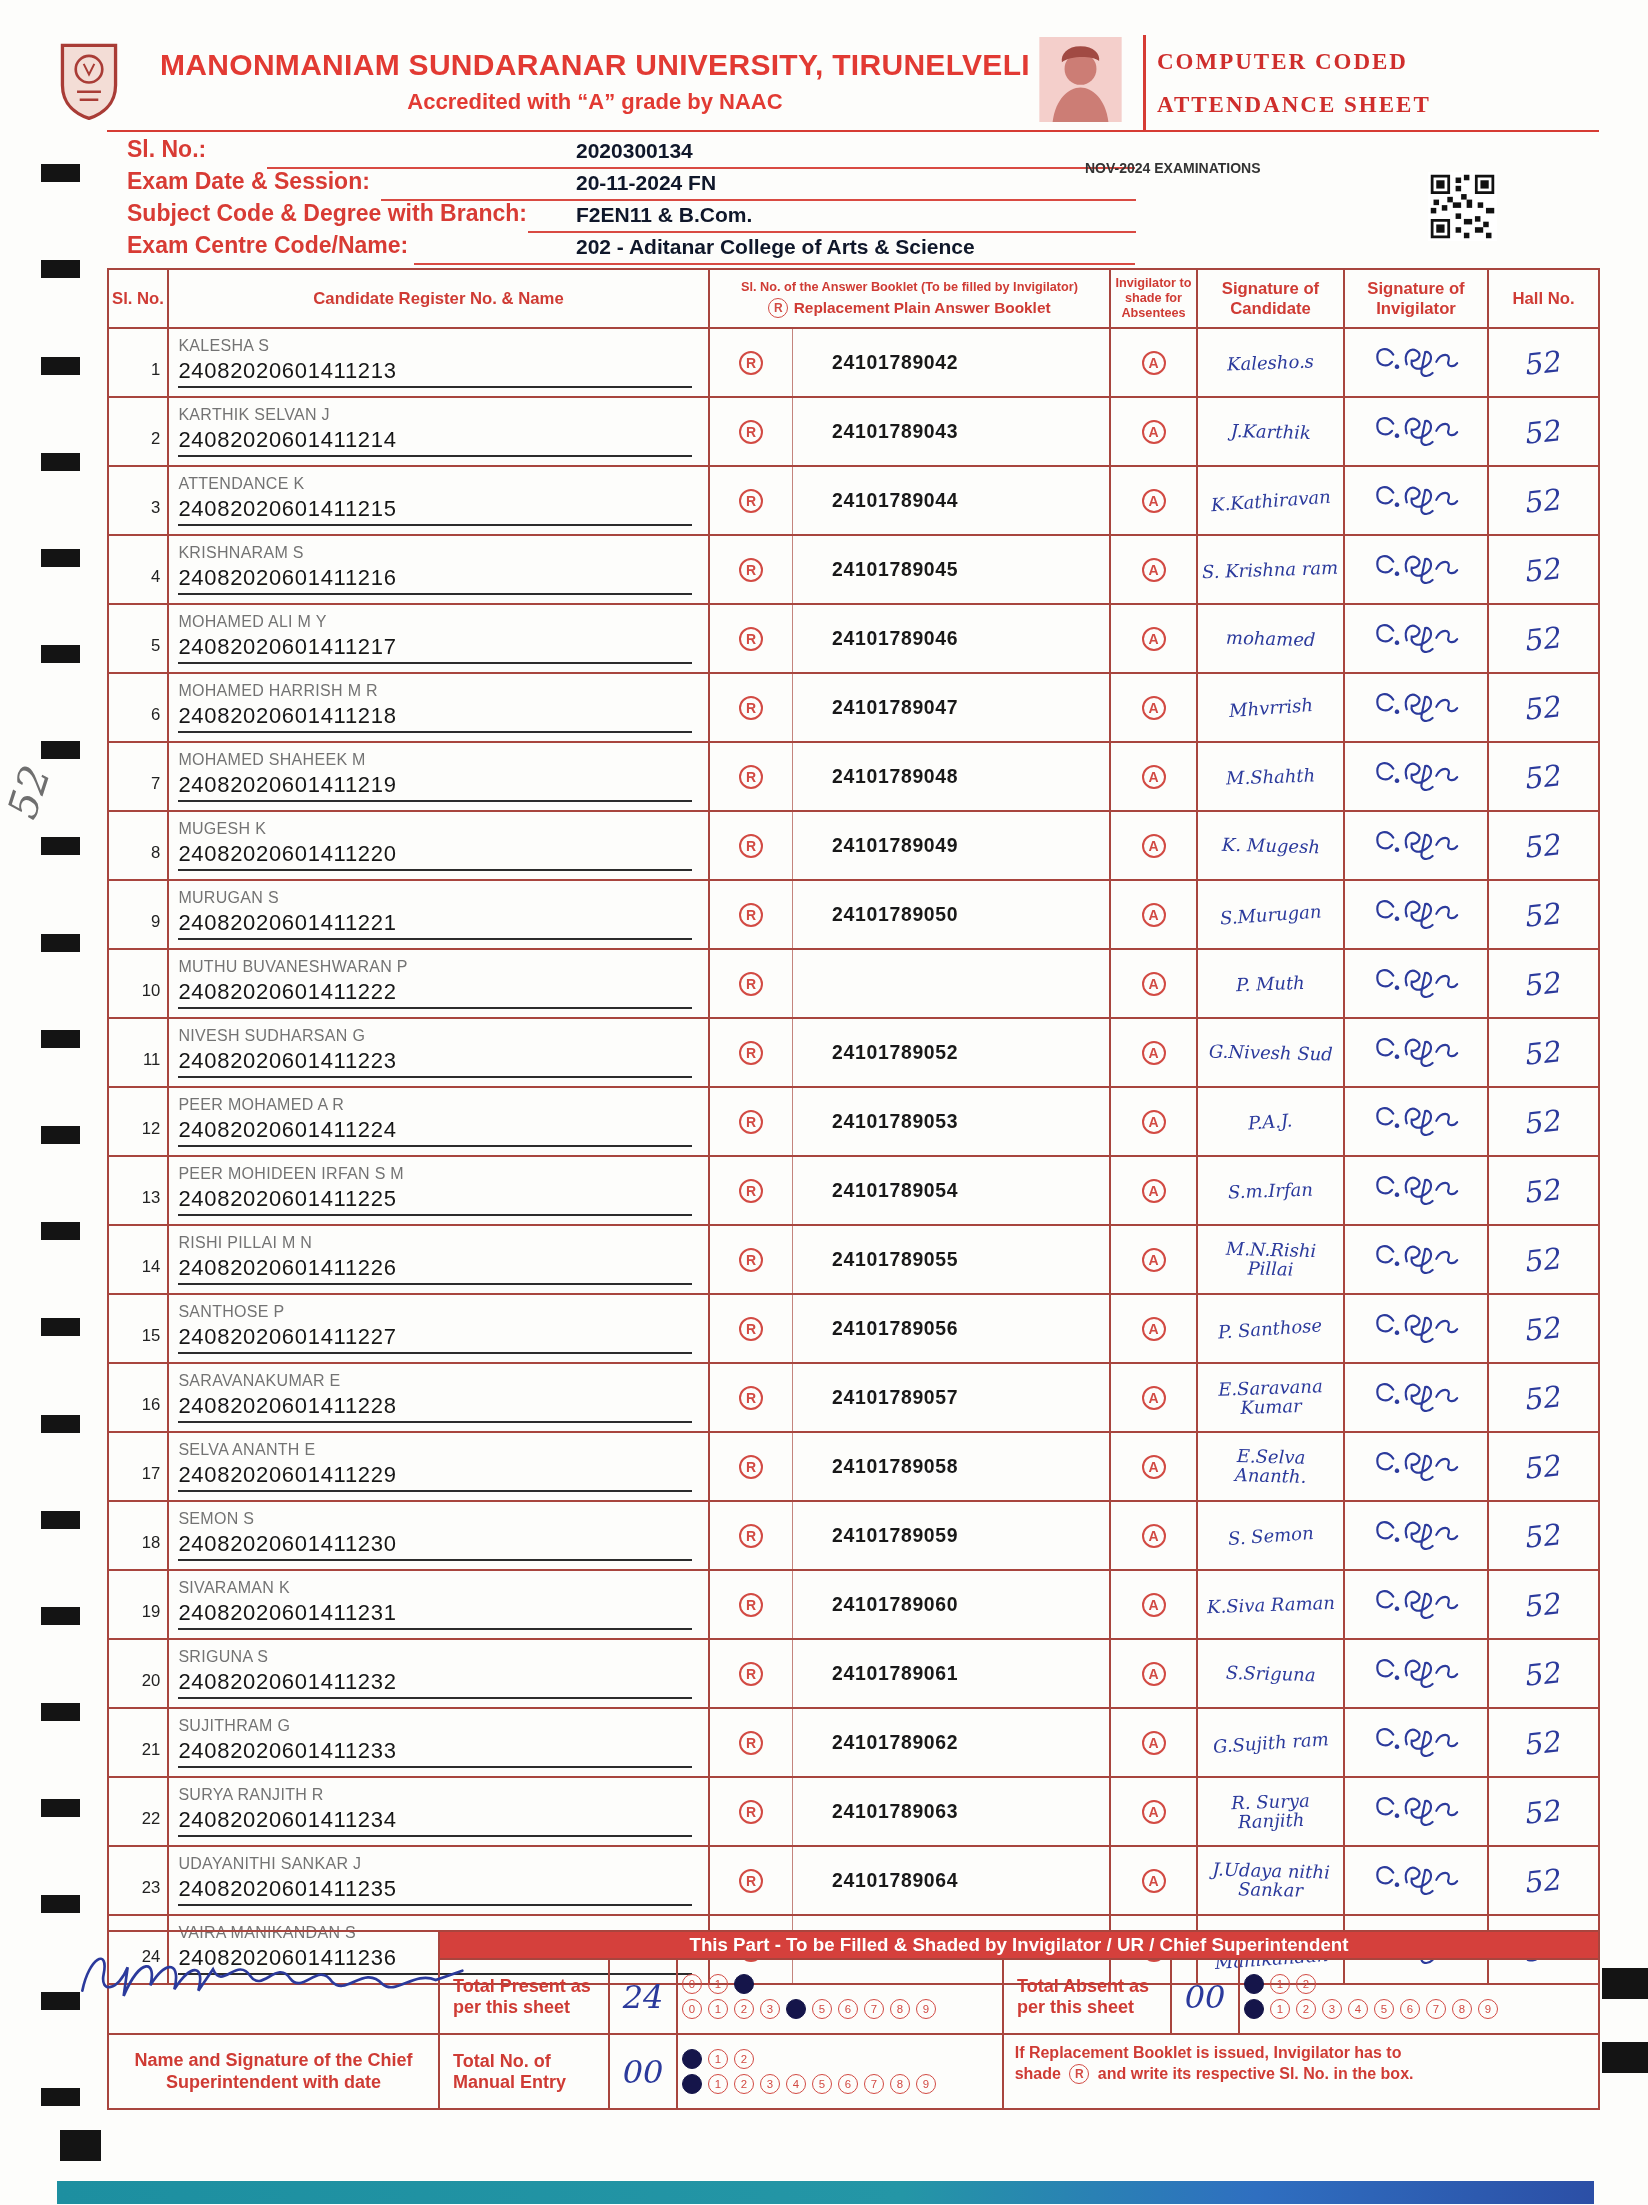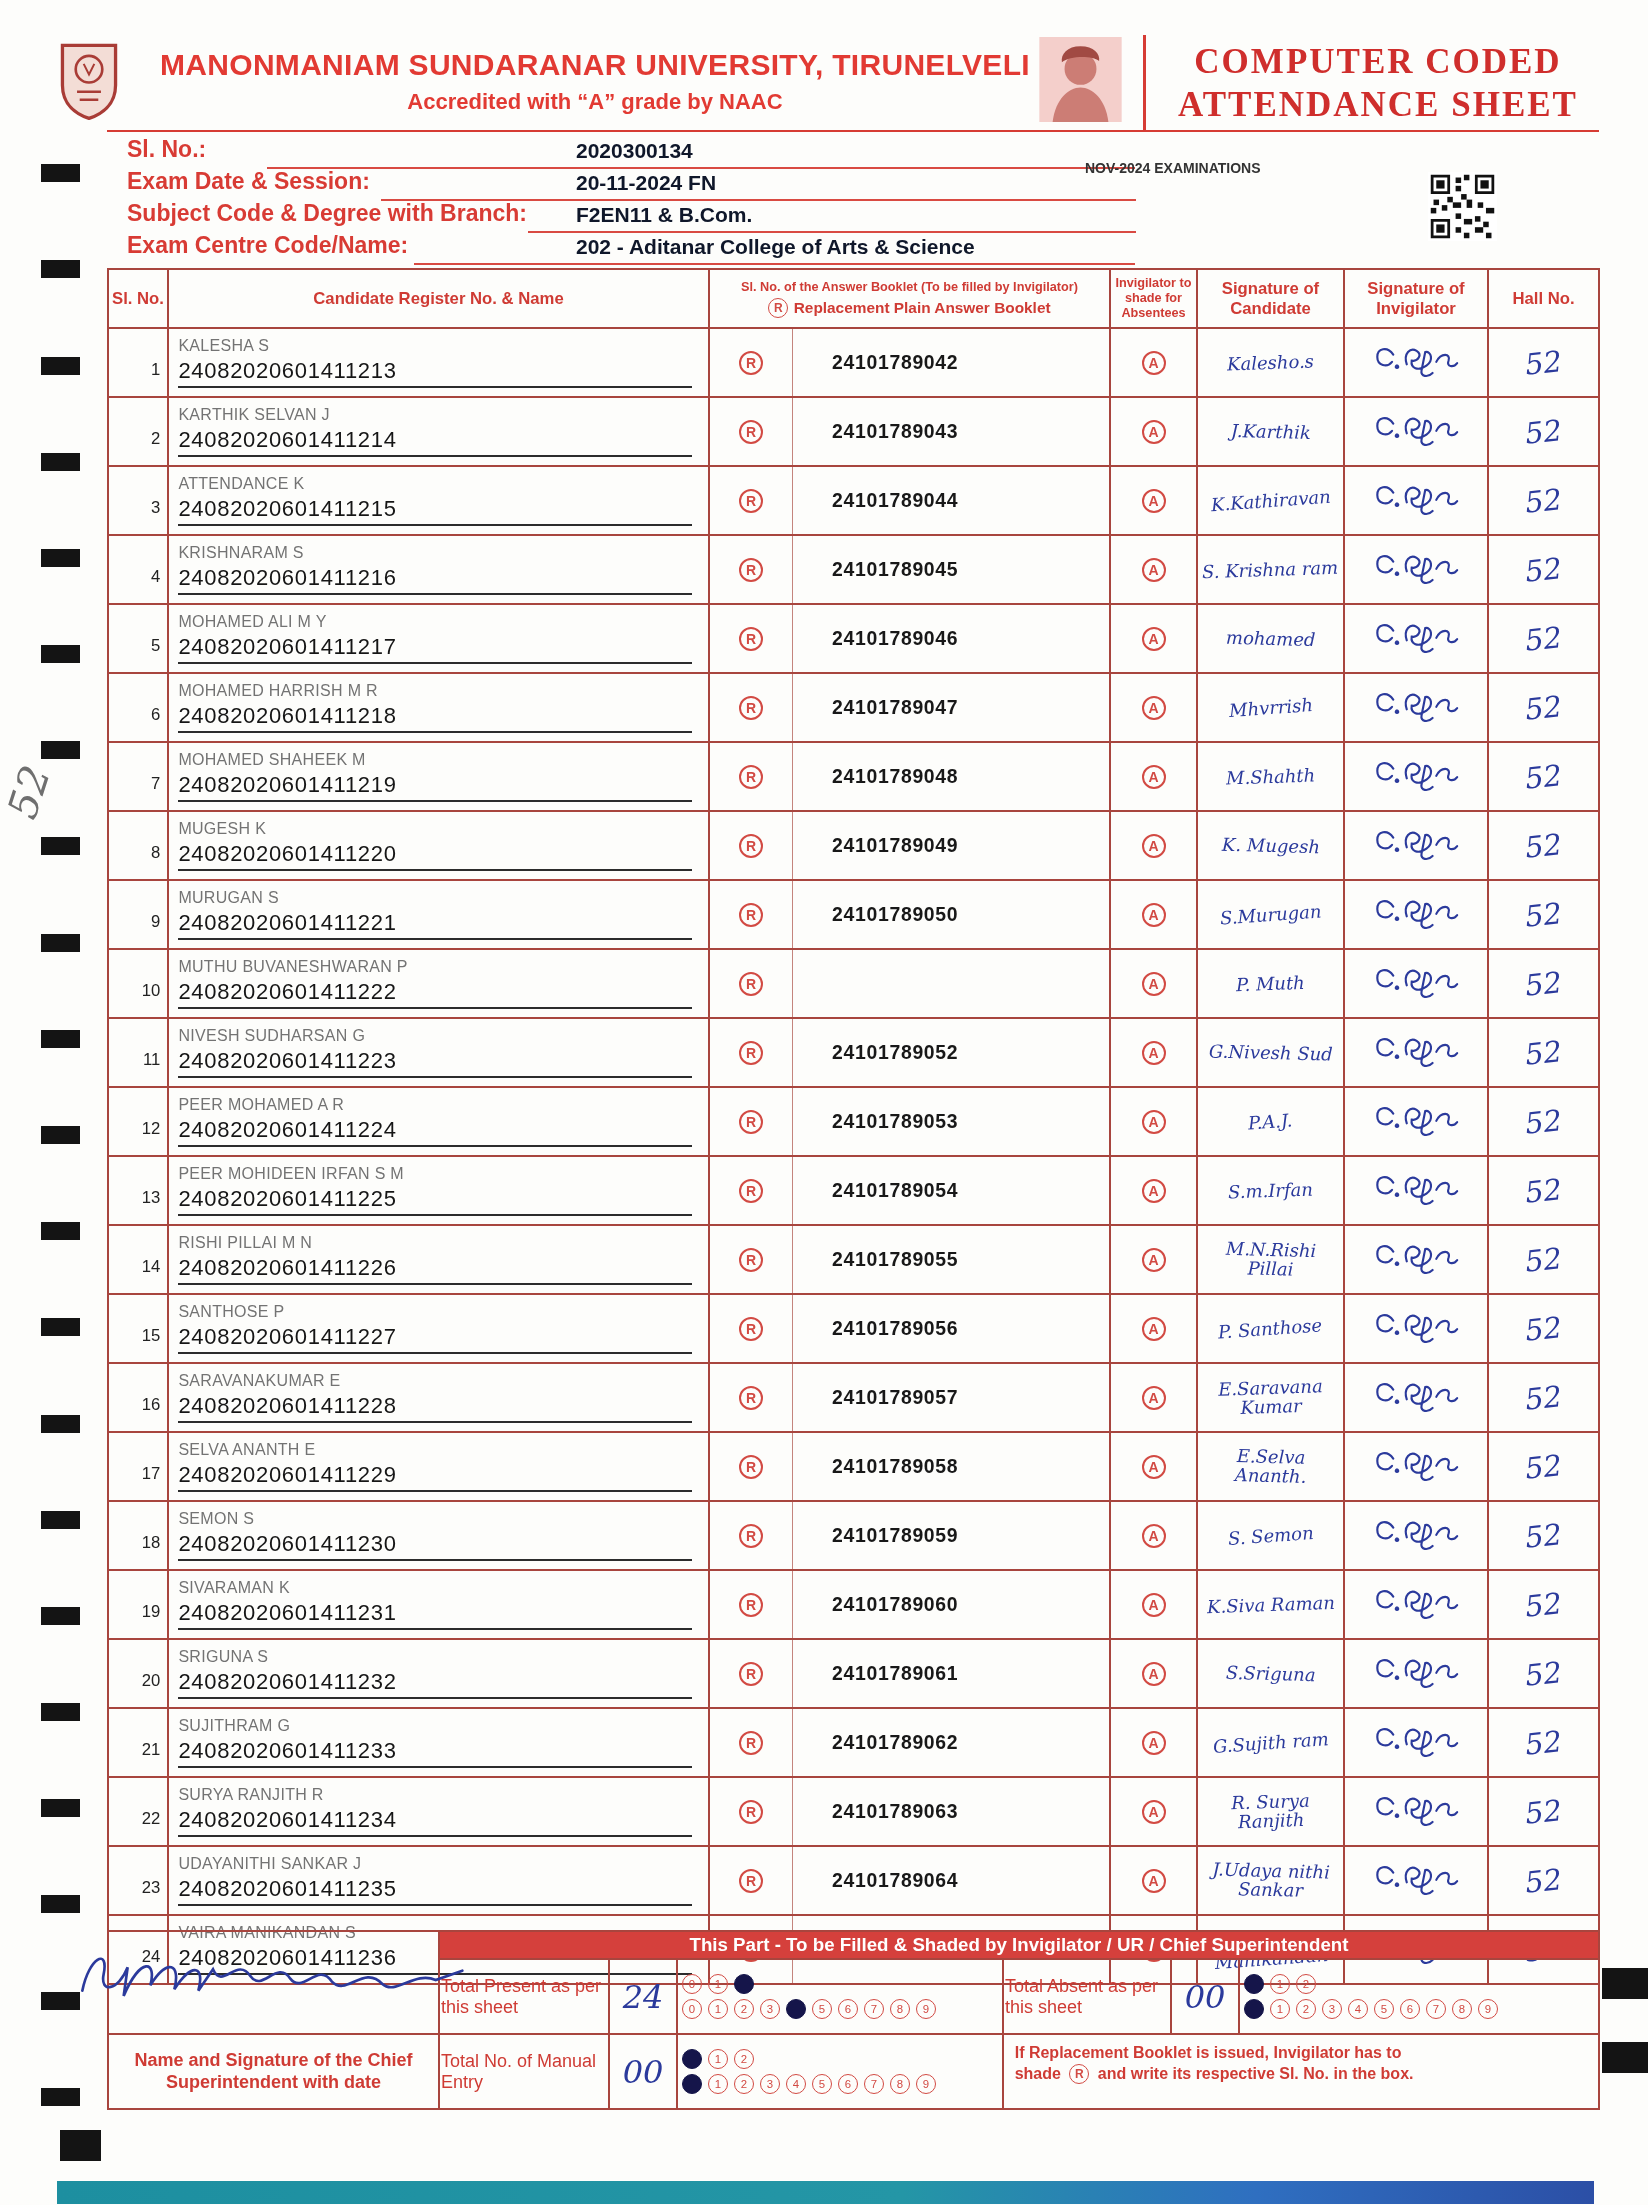--- a/index.html
+++ b/index.html
@@ -7,23 +7,23 @@
         font-family:"Liberation Sans",sans-serif;overflow:hidden;}
 
   
   .logo{position:absolute;left:57px;top:40px;width:64px;height:81px;}
   .univ-name{position:absolute;left:134px;top:48px;width:922px;text-align:center;
              font-size:30px;font-weight:bold;color:#e23a33;letter-spacing:0.3px;}
   .accred{position:absolute;left:134px;top:89px;width:922px;text-align:center;
           font-size:22px;font-weight:bold;color:#e23a33;}
   .portrait{position:absolute;left:1039px;top:37px;width:83px;height:85px;}
   .hdr-vline{position:absolute;left:1143px;top:35px;width:2.7px;height:95px;background:#d63c34;}
-  .sheet-title{position:absolute;left:1157px;top:40px;width:442px;text-align:center;
+  .sheet-title{position:absolute;left:1157px;top:40px;width:442px;
                font-family:"Liberation Serif",serif;font-weight:bold;color:#cf2e2c;
-               font-size:35px;line-height:43px;letter-spacing:2px;}
+               font-size:23px;line-height:43px;letter-spacing:2px;}
   .hdr-rule{position:absolute;left:107px;top:130px;width:1492px;height:2px;background:#d63c34;}
 
   
   .mlabel{position:absolute;left:127px;font-size:23px;font-weight:bold;color:#d83b34;white-space:nowrap;}
   .mvalue{position:absolute;left:576px;font-size:21px;font-weight:bold;color:#0f172a;white-space:nowrap;}
   .mline{position:absolute;height:2px;background:#d94a42;}
   .session{position:absolute;left:1085px;top:160px;font-size:14px;font-weight:bold;color:#333;}
   .qr{position:absolute;left:1428px;top:172px;width:69px;height:69px;}
 
   
@@ -71,22 +71,22 @@
          border:2px solid #a8453e;display:grid;
          grid-template-columns:331px 170px 68px 326px 168px 68px auto;
          grid-template-rows:28px 75px auto;}
   .fcell{box-sizing:border-box;border-right:2px solid #a8453e;border-bottom:2px solid #a8453e;}
   .f-bar{grid-column:2/8;grid-row:1;background:#d5403c;color:#fff;font-weight:bold;font-size:18.7px;
          display:flex;align-items:center;justify-content:center;border-right:none;}
   .f-chiefsig{grid-column:1;grid-row:1/3;position:relative;overflow:visible;}
   .f-chieflabel{grid-column:1;grid-row:3;border-bottom:none;display:flex;align-items:center;
                 justify-content:center;text-align:center;color:#cf3b34;font-weight:bold;font-size:18px;
                 padding:4px 9.4px;line-height:21.4px;}
-  .f-label{display:flex;align-items:center;color:#cf3b34;font-weight:normal;font-size:18px;
-           line-height:21px;padding:4px 1px;}
+  .f-label{display:flex;align-items:center;color:#cf3b34;font-weight:bold;font-size:18px;
+           line-height:21px;padding:4px 13px;}
   .f-val{display:flex;align-items:center;justify-content:center;}
   .f-val .hand{font-size:32px;}
   .f-bubbles{padding:5.3px 4px;display:flex;flex-direction:column;justify-content:center;gap:4.7px;}
   .f-note{grid-column:5/8;grid-row:3;border-right:none;border-bottom:none;color:#cf3b34;
           font-weight:bold;font-size:16px;line-height:21px;padding:6.7px 10.7px;border-radius:26px;}
   .row3{border-bottom:none;}
   .bline{display:flex;gap:6px;align-items:center;}
   .bub{display:inline-flex;width:20px;height:20px;border:1.7px solid #d24a43;border-radius:50%;
        align-items:center;justify-content:center;font-size:11.4px;color:#d24a43;box-sizing:border-box;}
   .bub.filled{background:#15154a;border-color:#15154a;color:transparent;}

